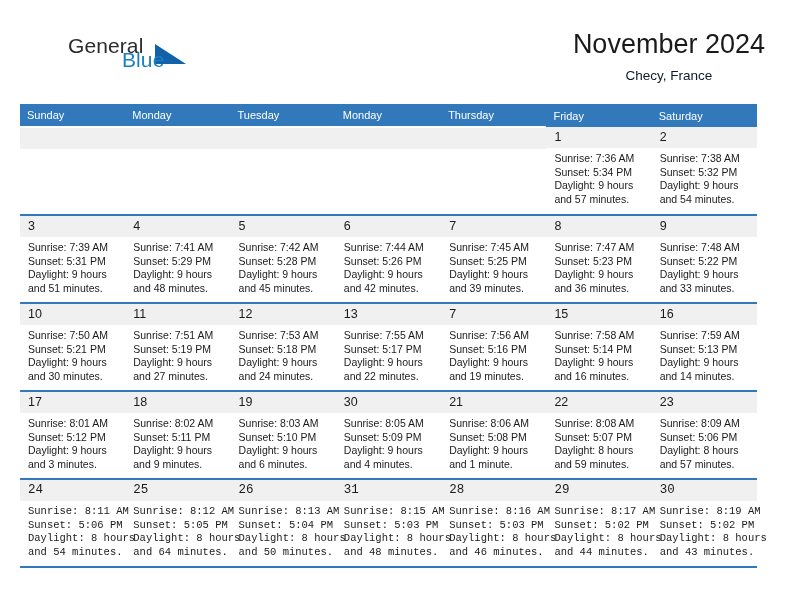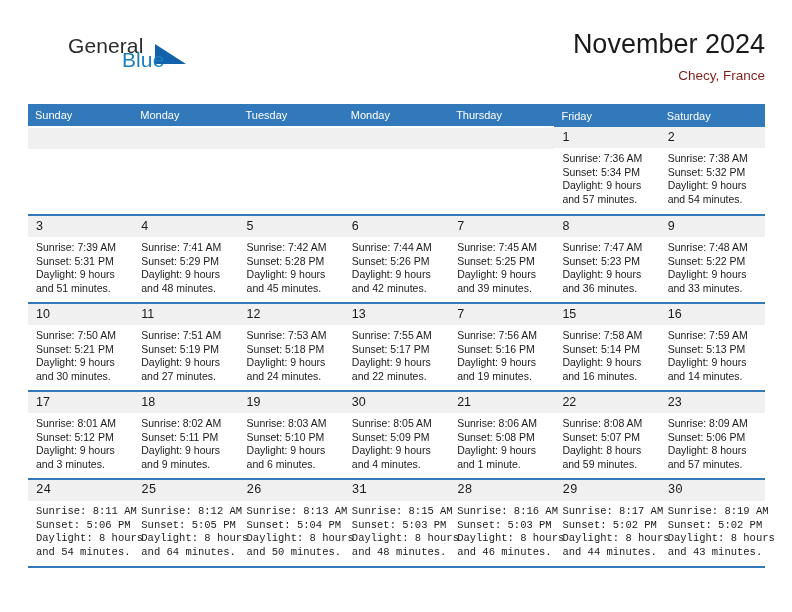--- a/index.html
+++ b/index.html
@@ -62,41 +62,41 @@
     width: 0;
     height: 0;
     border-left: 31px solid #1162ab;
     border-top: 20px solid transparent;
   }
 
   .title-block {
     position: absolute;
     right: 0;
     top: 0;
-    text-align: right;
+    text-align: center;
   }
   .cal-title {
     font-size: 27px;
     color: #1a1a1a;
     line-height: 32px;
     font-weight: normal;
     white-space: nowrap;
   }
   .cal-subtitle {
     font-size: 13.5px;
-    color: #7f1d1d;
+    color: #0f172a;
     line-height: 18px;
     margin-top: 7px;
     white-space: nowrap;
   }
 
   
   .calendar {
     position: absolute;
-    left: 28px;
+    left: 20px;
     top: 104px;
     width: 737px;
     border-collapse: collapse;
     table-layout: fixed;
   }
   .calendar th {
     background: #3279bb;
     color: #ffffff;
     font-size: 11px;
     font-weight: normal;

